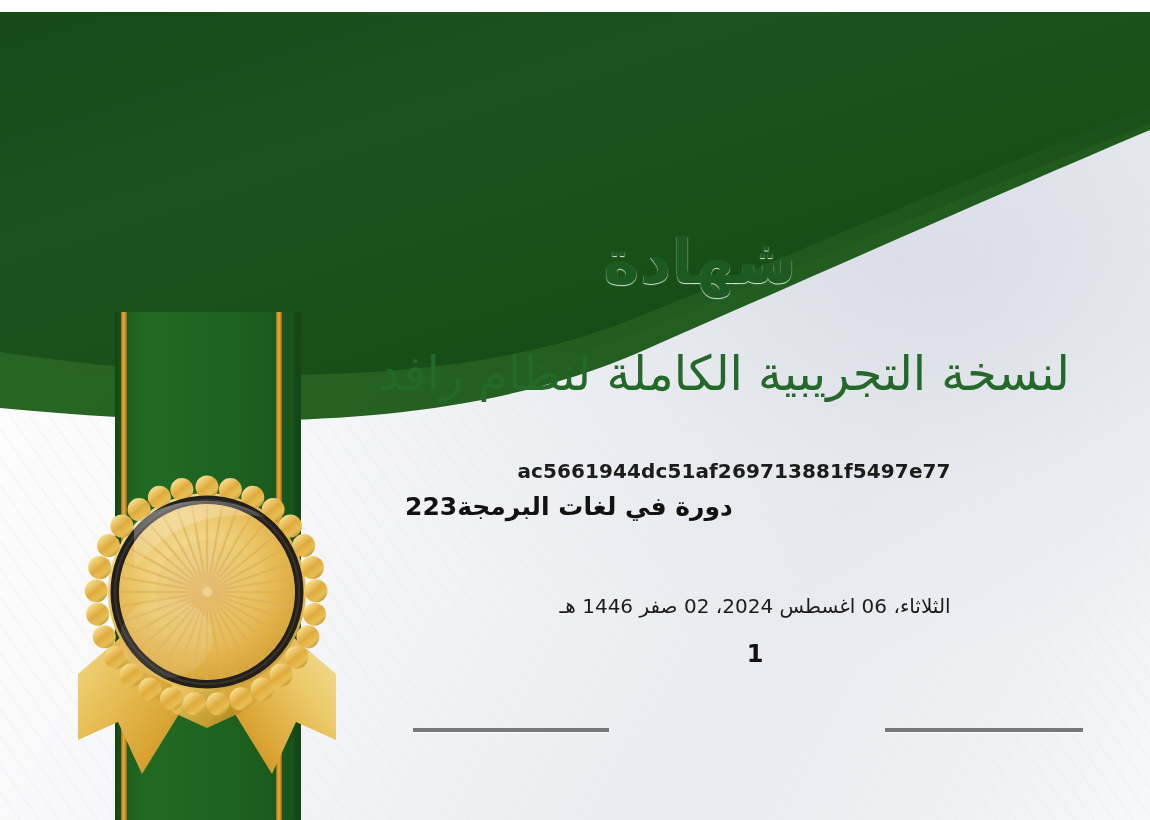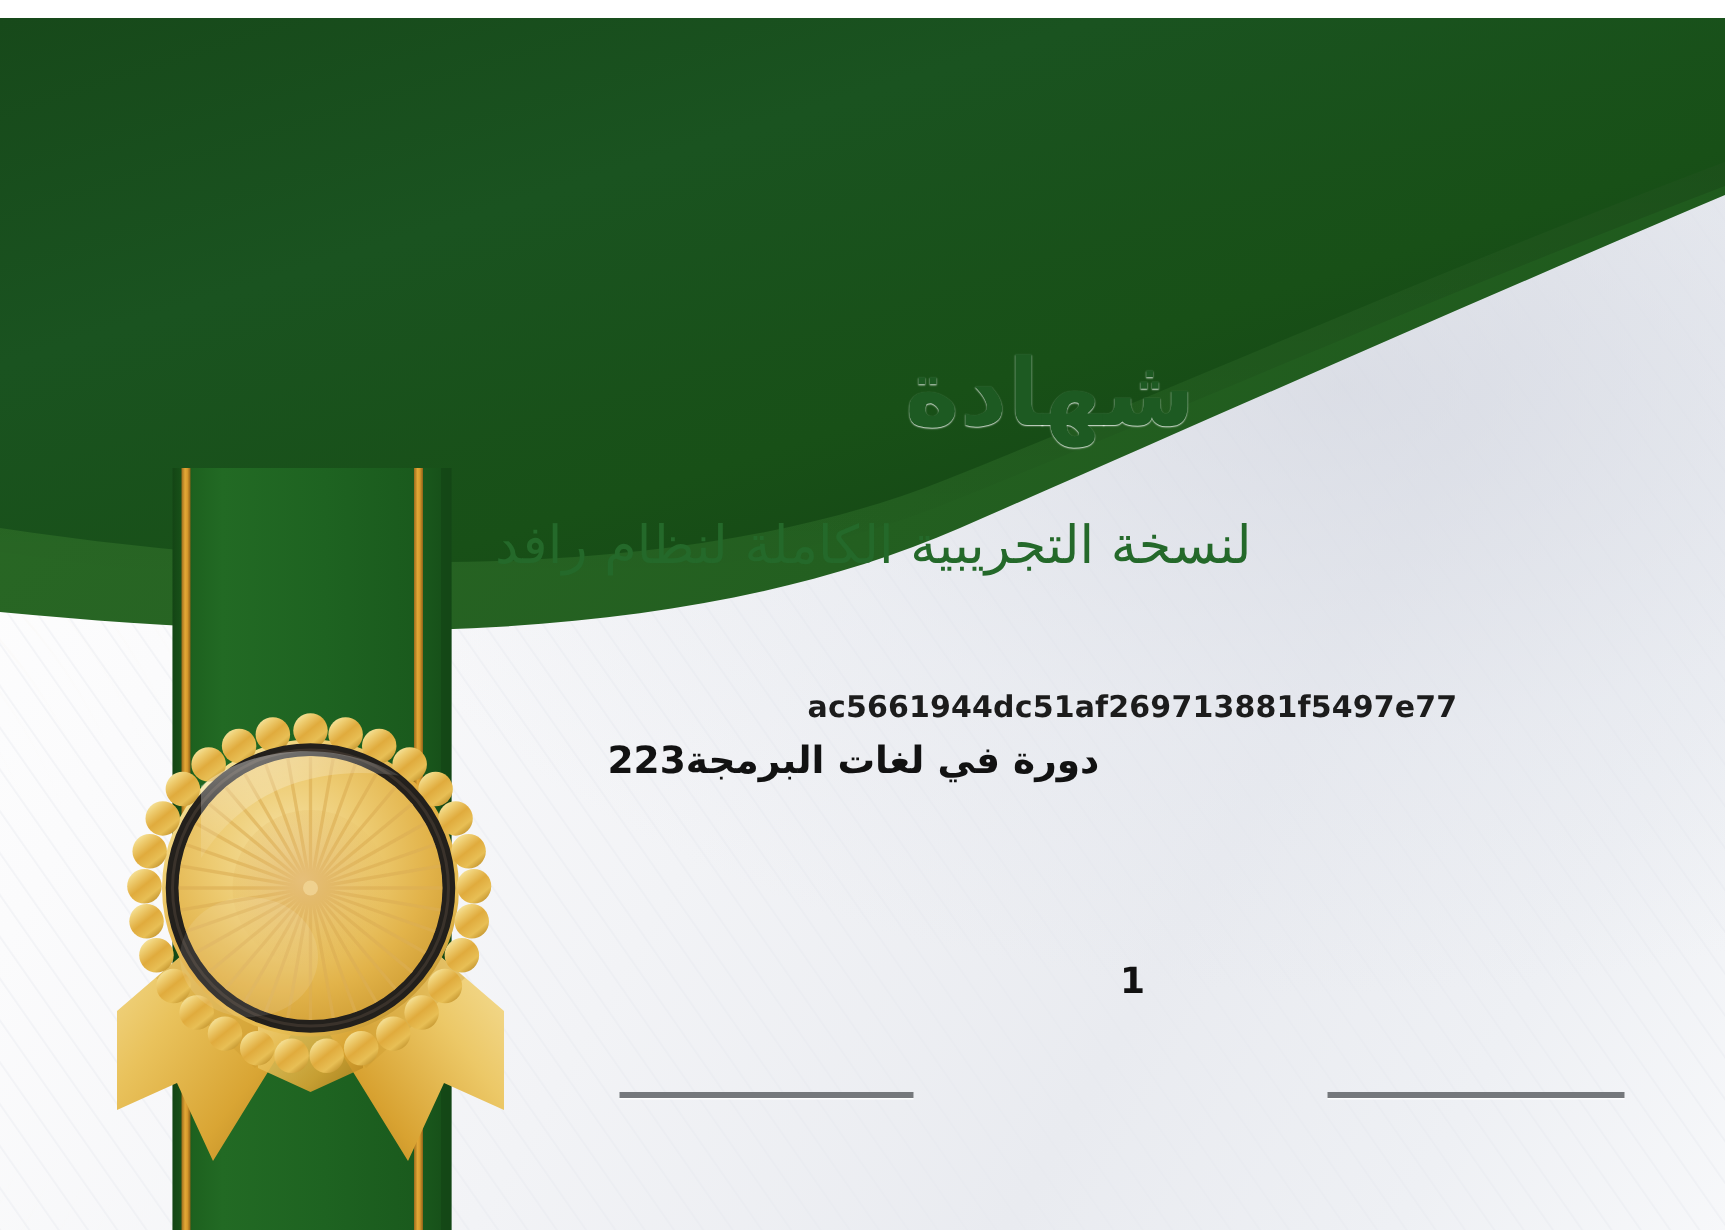--- a/index.html
+++ b/index.html
@@ -67,30 +67,30 @@
     color: #1d5a22;
     letter-spacing: 0;
     line-height: 1.15;
     text-shadow: 0 1px 1px rgba(255,255,255,0.85);
   }
   #cert-subtitle {
     position: absolute;
     top: 330px;
     left: 330px;
     width: 740px;
-    text-align: left;
-    font-size: 35px;
+    text-align: right;
+    font-size: 48px;
     font-weight: 500;
     color: #24692a;
     line-height: 1.3;
   }
   #cert-hash {
     position: absolute;
     top: 447px;
-    left: 405px;
+    left: 384px;
     width: 700px;
     text-align: center;
     font-size: 20px;
     font-weight: bold;
     color: #1c1c1c;
     direction: ltr;
     letter-spacing: 0.1px;
   }
   #cert-course {
     position: absolute;
@@ -430,20 +430,21 @@
   <div class="text-layer">
 
     <div id="cert-title">شهادة</div>
 
     <div id="cert-subtitle">لنسخة التجريبية الكاملة لنظام رافد</div>
 
     <div id="cert-hash">ac5661944dc51af269713881f5497e77</div>
 
     <div id="cert-course">دورة في لغات البرمجة223</div>
 
+    <div id="cert-date">الثلاثاء، 06 اغسطس 2024، 02 صفر 1446 هـ</div>
 
     <div id="cert-number">1</div>
 
     <div class="sig-line" id="sig-line-right"></div>
 
     <div class="sig-line" id="sig-line-left"></div>
 
   </div>
 
 </div>

